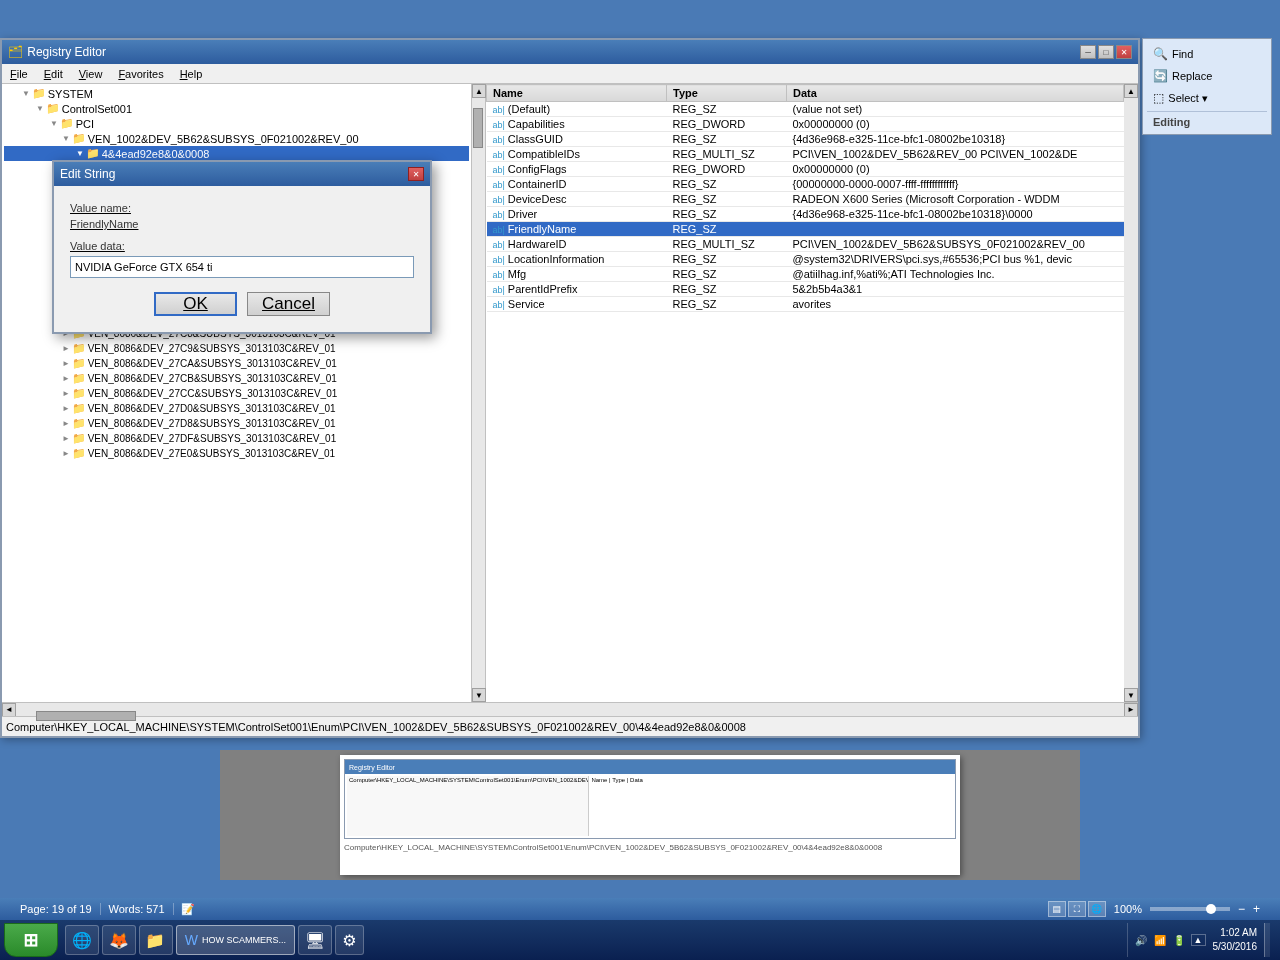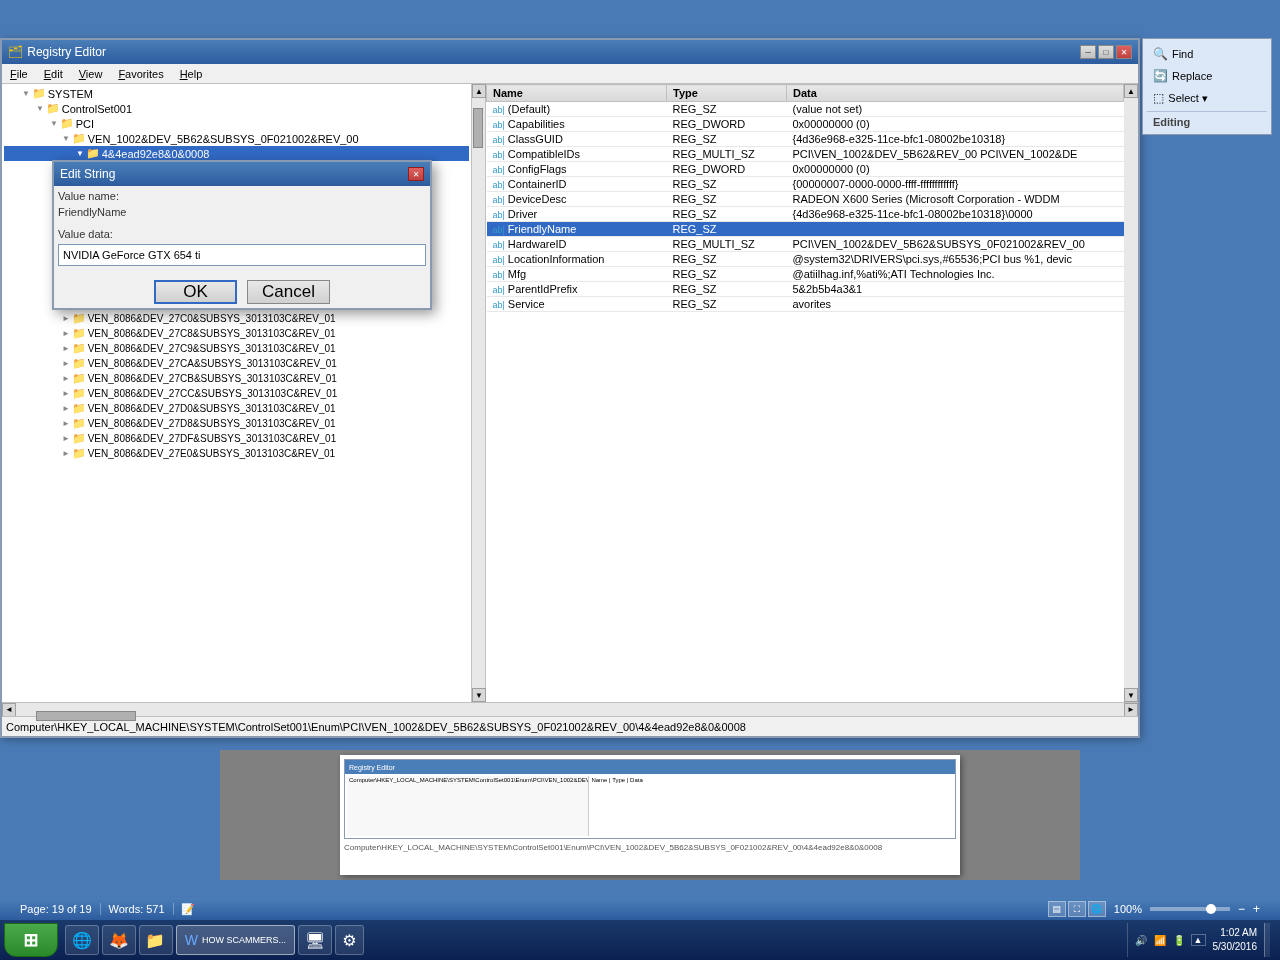--- a/index.html
+++ b/index.html
@@ -35,21 +35,21 @@
 
     
     .regedit-status { background: #f0f0f0; border-top: 1px solid #c0c0c0; height: 20px; display: flex; align-items: center; padding: 0 4px; font-size: 11px; }
 
     
     .dialog-overlay { position: absolute; top: 0; left: 0; right: 0; bottom: 0; background: transparent; z-index: 100; }
     .dialog { position: absolute; top: 120px; left: 50px; width: 380px; background: #f0f0f0; border: 2px solid #8a9ab0; box-shadow: 4px 4px 12px rgba(0,0,0,0.4); }
     .dialog-title { background: linear-gradient(to bottom, #4a7eb8, #2d5c9e); height: 24px; display: flex; align-items: center; justify-content: space-between; padding: 0 6px; }
     .dialog-title-text { color: white; font-size: 12px; }
     .dialog-close-btn { width: 16px; height: 14px; background: linear-gradient(to bottom, #e06060, #c04040); border: 1px solid #902020; cursor: pointer; display: flex; align-items: center; justify-content: center; color: white; font-size: 8px; }
-    .dialog-body { padding: 4px; }
+    .dialog-body { padding: 16px; text-decoration: underline; }
     .dialog-label { font-size: 11px; margin-bottom: 4px; color: #333; }
     .dialog-static { font-size: 11px; color: #333; margin-bottom: 10px; }
     .dialog-input { width: 100%; padding: 2px 4px; border: 1px solid #7a9ab8; background: white; font-size: 11px; height: 22px; outline: none; }
     .dialog-buttons { display: flex; justify-content: center; gap: 10px; margin-top: 14px; }
     .dialog-btn { width: 83px; height: 24px; background: linear-gradient(to bottom, #e8e8e8, #d0d0d0); border: 1px solid #888; cursor: pointer; font-size: 17px; display: flex; align-items: center; justify-content: center; }
     .dialog-btn.default { border: 2px solid #316ac5; }
     .panel-btn { display: flex; align-items: center; gap: 4px; padding: 4px 6px; cursor: pointer; font-size: 11px; }
     .panel-separator { height: 1px; background: #b0c0d8; margin: 2px 0; }
 
     
@@ -255,21 +255,21 @@
       <td>PCI\VEN_1002&amp;DEV_5B62&amp;REV_00 PCI\VEN_1002&amp;DE</td>
     </tr>
             <tr>
       <td><span class="type-icon">ab|</span>ConfigFlags</td>
       <td>REG_DWORD</td>
       <td>0x00000000 (0)</td>
     </tr>
             <tr>
       <td><span class="type-icon">ab|</span>ContainerID</td>
       <td>REG_SZ</td>
-      <td>{00000007-0000-0000-ffff-ffffffffffff}</td>
+      <td>{00000000-0000-0007-ffff-ffffffffffff}</td>
     </tr>
             <tr>
       <td><span class="type-icon">ab|</span>DeviceDesc</td>
       <td>REG_SZ</td>
       <td>RADEON X600 Series (Microsoft Corporation - WDDM</td>
     </tr>
             <tr>
       <td><span class="type-icon">ab|</span>Driver</td>
       <td>REG_SZ</td>
       <td>{4d36e968-e325-11ce-bfc1-08002be10318}\0000</td>

